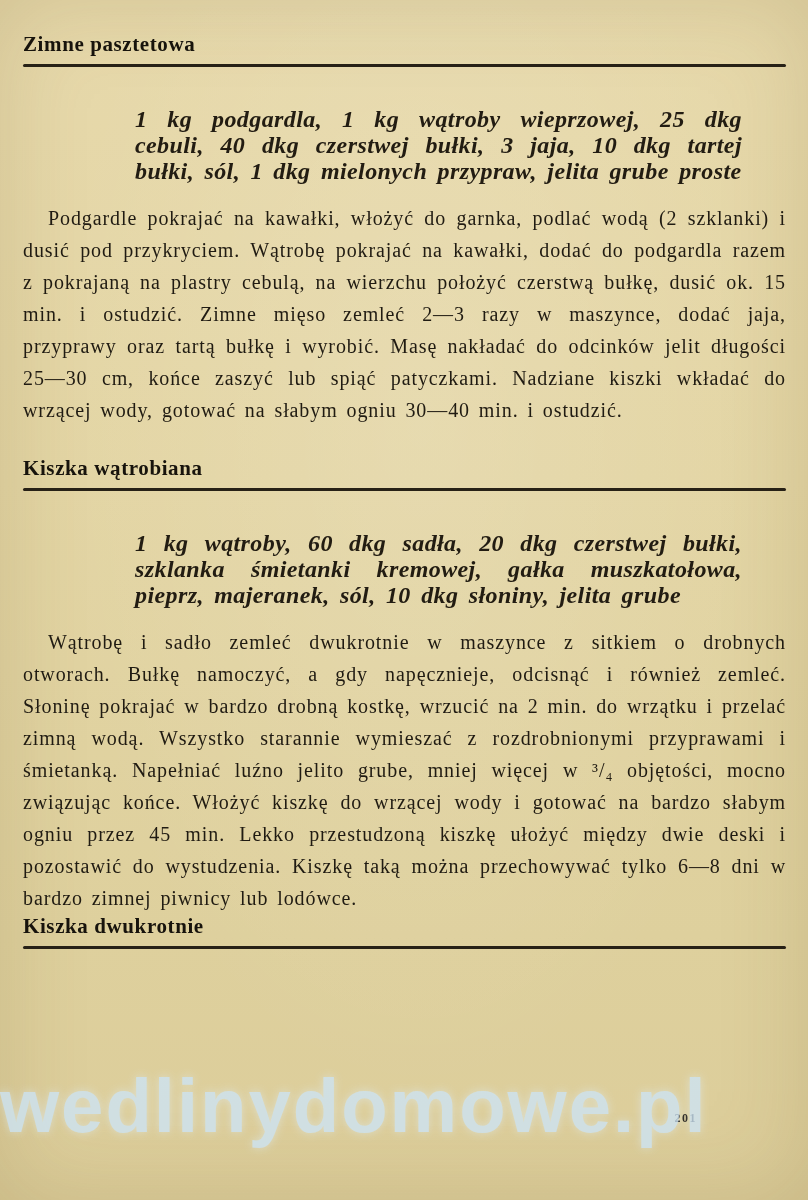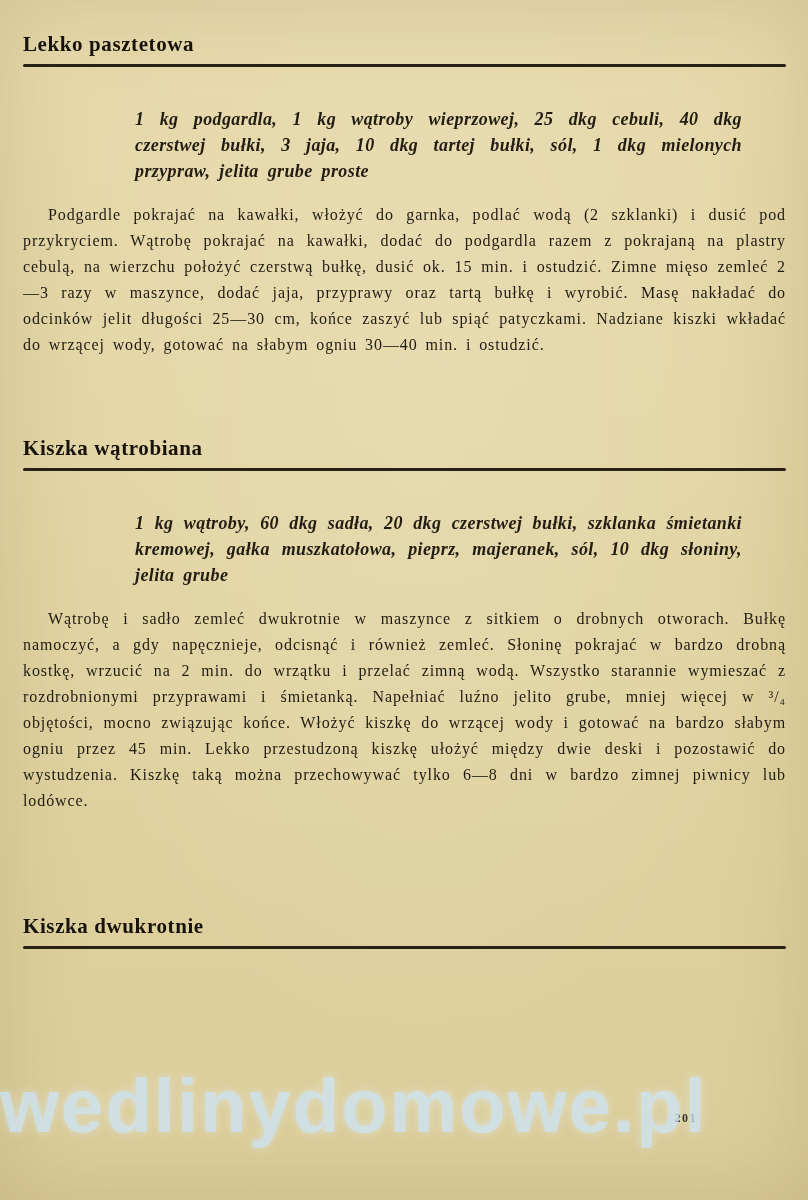--- a/index.html
+++ b/index.html
@@ -20,50 +20,50 @@
       radial-gradient(ellipse at 52% 35%, rgba(255,255,255,0.12), rgba(255,255,255,0) 62%),
       linear-gradient(180deg, #e7d9ab 0%, #e3d5a4 40%, #ded09d 78%, #dccd9a 100%);
     box-shadow: inset 0 0 90px rgba(110, 90, 40, 0.18);
   }
   .recipe {
     position: absolute;
     left: 23px;
     width: 763px;
   }
   .s1 { top: 32px; }
-  .s2 { top: 436px; }
+  .s2 { top: 456px; }
   .s3 { top: 914px; }
   .recipe-title {
     margin: 0;
     font-size: 21px;
     font-weight: 700;
     letter-spacing: 0.6px;
     color: #17130c;
   }
   .rule {
     height: 3px;
     background: #272116;
     margin-top: 7px;
     border-radius: 2px;
   }
   .ingredients {
     margin: 39px 44px 0 112px;
     font-style: italic;
     font-weight: 700;
-    font-size: 18px;
+    font-size: 24px;
     line-height: 26px;
     letter-spacing: 0.4px;
     word-spacing: 4px;
     text-align: justify;
     color: #221c12;
   }
   .instructions {
     margin: 18px 0 0 0;
-    font-size: 16px;
-    line-height: 26px;
+    font-size: 20px;
+    line-height: 32px;
     letter-spacing: 0.9px;
     word-spacing: 3px;
     text-align: justify;
     text-indent: 25px;
     color: #201b12;
   }
   .page-number {
     position: absolute;
     top: 1092px;
     right: 111px;
@@ -90,21 +90,21 @@
     white-space: nowrap;
     pointer-events: none;
   }
 </style>
 </head>
 <body>
 
 <div class="page">
 
   <section class="recipe s1">
-    <h2 class="recipe-title">Lekko pasztetowa</h2>
+    <h2 class="recipe-title">Zimne pasztetowa</h2>
     <div class="rule"></div>
     <p class="ingredients">1 kg podgardla, 1 kg wątroby wieprzowej, 25 dkg cebuli, 40 dkg czerstwej bułki, 3 jaja, 10 dkg tartej bułki, sól, 1 dkg mielonych przypraw, jelita grube proste</p>
     <p class="instructions">Podgardle pokrajać na kawałki, włożyć do garnka, podlać wodą (2 szklanki) i dusić pod przykryciem. Wątrobę pokrajać na kawałki, dodać do podgardla razem z pokrajaną na plastry cebulą, na wierzchu położyć czerstwą bułkę, dusić ok. 15 min. i ostudzić. Zimne mięso zemleć 2—3 razy w maszynce, dodać jaja, przyprawy oraz tartą bułkę i wyrobić. Masę nakładać do odcinków jelit długości 25—30 cm, końce zaszyć lub spiąć patyczkami. Nadziane kiszki wkładać do wrzącej wody, gotować na słabym ogniu 30—40 min. i ostudzić.</p>
   </section>
 
   <section class="recipe s2">
     <h2 class="recipe-title">Kiszka wątrobiana</h2>
     <div class="rule"></div>
     <p class="ingredients">1 kg wątroby, 60 dkg sadła, 20 dkg czerstwej bułki, szklanka śmietanki kremowej, gałka muszkatołowa, pieprz, majeranek, sól, 10 dkg słoniny, jelita grube</p>
     <p class="instructions">Wątrobę i sadło zemleć dwukrotnie w maszynce z sitkiem o drobnych otworach. Bułkę namoczyć, a gdy napęcznieje, odcisnąć i również zemleć. Słoninę pokrajać w bardzo drobną kostkę, wrzucić na 2 min. do wrzątku i przelać zimną wodą. Wszystko starannie wymieszać z rozdrobnionymi przyprawami i śmietanką. Napełniać luźno jelito grube, mniej więcej w ³/₄ objętości, mocno związując końce. Włożyć kiszkę do wrzącej wody i gotować na bardzo słabym ogniu przez 45 min. Lekko przestudzoną kiszkę ułożyć między dwie deski i pozostawić do wystudzenia. Kiszkę taką można przechowywać tylko 6—8 dni w bardzo zimnej piwnicy lub lodówce.</p>

